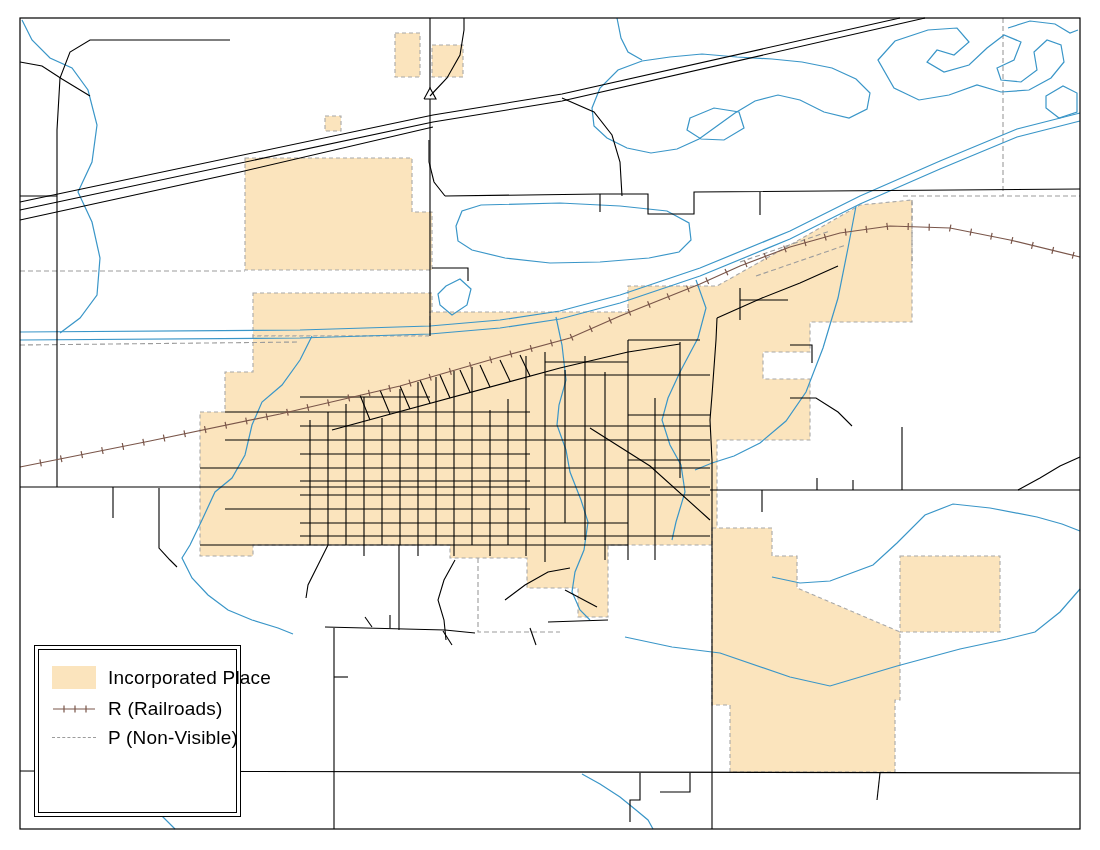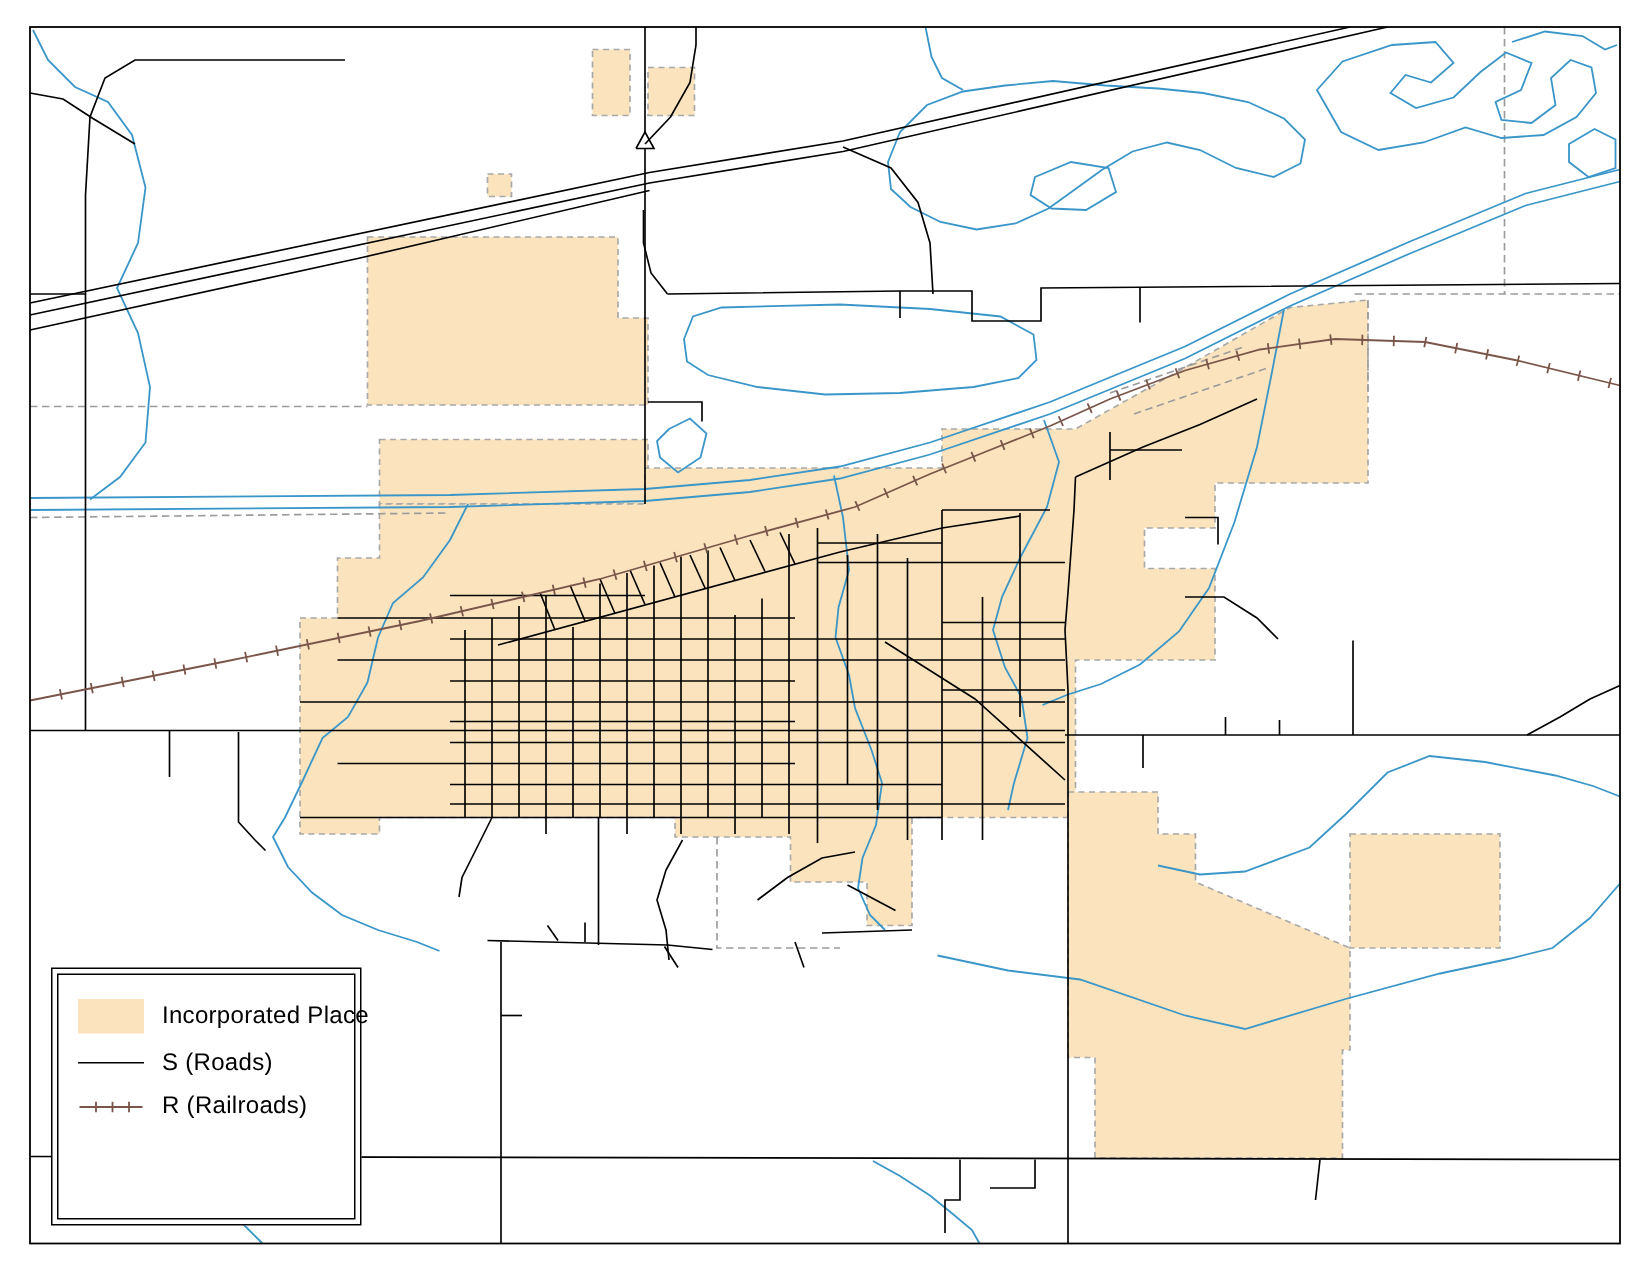--- a/index.html
+++ b/index.html
@@ -12,21 +12,21 @@
   .legend-inner{
     position:absolute;left:3px;top:3px;right:3px;bottom:3px;
     border:1px solid #000;box-sizing:border-box;padding:11px 0 0 13px;
   }
   .legend-row{display:flex;align-items:center;height:29px;}
   .legend-row.first{height:33px;}
   .sw{width:44px;flex:0 0 44px;margin-right:12px;display:flex;align-items:center;justify-content:center;}
   .sw-fill{height:23px;}
   .sw-line{height:0;border-top-width:1px;border-top-style:solid;}
   .sw-dash{height:0;border-top-width:1px;border-top-style:dashed;}
-  .legend-label{font-size:16px;color:#000;white-space:nowrap;letter-spacing:0.2px;}
+  .legend-label{font-size:19px;color:#000;white-space:nowrap;letter-spacing:0.2px;}
 </style>
 </head>
 <body>
 
 <svg id="map-svg" width="1100" height="850" aria-hidden="true">
     <g>
       <path d="M395 33 L420 33 L420 77 L395 77 Z" fill="#FBE4BD" stroke="#A8A8A8" stroke-width="1.1" stroke-dasharray="4,3"></path>
       <path d="M432 45 L463 45 L463 77 L432 77 Z" fill="#FBE4BD" stroke="#A8A8A8" stroke-width="1.1" stroke-dasharray="4,3"></path>
       <path d="M325 116 L341 116 L341 131 L325 131 Z" fill="#FBE4BD" stroke="#A8A8A8" stroke-width="1.1" stroke-dasharray="4,3"></path>
       <path d="M245 158 L412 158 L412 212 L432 212 L432 270 L245 270 Z" fill="#FBE4BD" stroke="#A8A8A8" stroke-width="1.1" stroke-dasharray="4,3"></path>
@@ -175,25 +175,25 @@
   </svg>
 
 <div class="legend">
   <div class="legend-inner">
     <div id="legend-items">
         <div class="legend-row first">
           <span class="sw sw-fill" style="background: rgb(251, 228, 189);"></span>
           <span class="legend-label">Incorporated Place</span>
         </div>
         <div class="legend-row">
-          <span class="sw sw-line" style="border-top-color: rgb(0, 0, 0);"></span>
-          <span class="legend-label">S (Roads)</span>
-        </div>
-        <div class="legend-row">
           <svg width="44" height="12" class="sw">
             <path d="M1 6 H43" stroke="#7A564A" stroke-width="1.2" fill="none"></path>
             <path d="M12 2.5 V9.5 M23 2.5 V9.5 M34 2.5 V9.5" stroke="#7A564A" stroke-width="1.2" fill="none"></path>
           </svg>
           <span class="legend-label">R (Railroads)</span>
         </div>
+        <div class="legend-row">
+          <span class="sw sw-dash" style="border-top-color: rgb(156, 156, 156);"></span>
+          <span class="legend-label">P (Non-Visible)</span>
+        </div>
       </div>
   </div>
 </div>
 
 </body></html>

